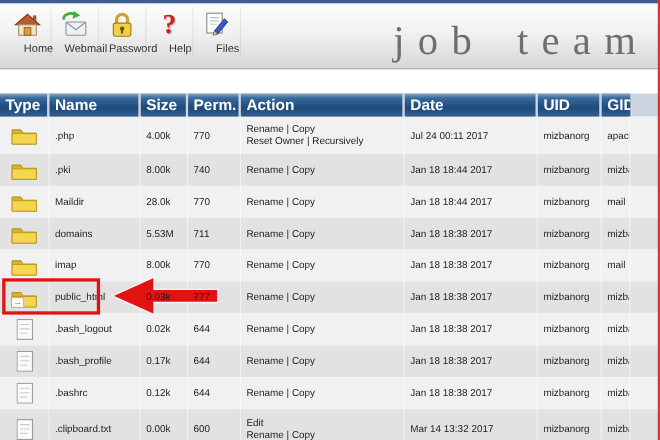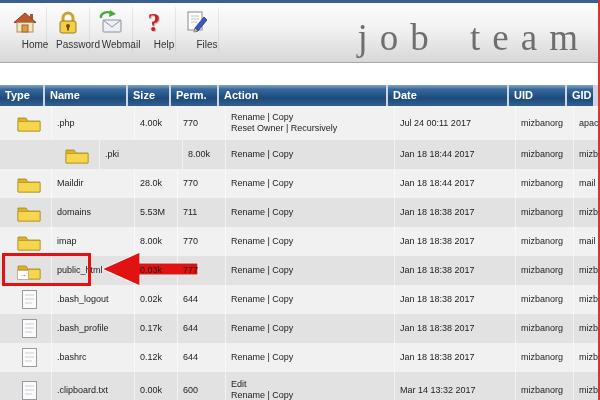--- a/index.html
+++ b/index.html
@@ -20,27 +20,27 @@
     color:#d31c1c;text-shadow:1px 1px 1px #b9b9b9;line-height:26px;}
   .logo{position:absolute;top:13px;right:10px;font-family:"Liberation Serif",serif;
     font-size:37px;color:#6e6e6e;letter-spacing:12px;word-spacing:8px;white-space:nowrap;}
   .red-edge{position:absolute;top:0;right:0;width:2px;height:400px;background:#d8352b;z-index:9;}
 
   
   .filetable{position:absolute;top:85px;left:0;width:600px;}
   .thead{display:flex;height:21px;background:#cdd6e0;}
   .th{box-sizing:border-box;height:21px;line-height:21px;padding-left:5px;overflow:hidden;
     background:linear-gradient(180deg,#84a7c6 0%,#38699c 20%,#1d4a7b 62%,#315f90 100%);
-    color:#fff;font-size:11px;font-weight:bold;border-right:2px solid #cdd6e0;
+    color:#fff;font-size:14px;font-weight:bold;border-right:2px solid #cdd6e0;
     white-space:nowrap;cursor:pointer;}
   .th:last-child{border-right:none;}
   .c0{width:45px;} .c1{width:83px;} .c2{width:43px;} .c3{width:48px;}
-  .c4{width:169px;} .c5{width:121px;} .c6{width:58px;} .c7{width:26px;}
-
-  .row{display:flex;height:29px;box-sizing:border-box;justify-content:flex-end;}
+  .c4{width:149px;} .c5{width:121px;} .c6{width:58px;} .c7{width:26px;}
+
+  .row{display:flex;height:29px;box-sizing:border-box;}
   .row:nth-child(odd){background:#f1f1f1;}
   .row:nth-child(even){background:#e2e2e2;}
   .row.tall{height:34px;}
   .row:last-child{height:36px;}
   .td{box-sizing:border-box;padding-left:5px;display:flex;flex-direction:column;
     justify-content:center;font-size:9px;color:#1c1c1c;
     border-right:1px solid rgba(255,255,255,0.55);overflow:hidden;white-space:nowrap;}
   .td span{position:relative;z-index:5;line-height:11px;}
   .td.type{align-items:center;justify-content:center;padding-left:0;}
   .typeicon{position:relative;width:24px;height:19px;display:flex;align-items:center;justify-content:center;}
@@ -75,39 +75,39 @@
             <rect x="6" y="13.5" width="16" height="9.5" fill="#f2e6c4" stroke="#a5916a" stroke-width="1"></rect>
             <rect x="11" y="16" width="6" height="7" fill="#e09a3e" stroke="#9a6a28" stroke-width="1"></rect>
           </svg>
         </span>
         <span class="tool-label">Home</span>
       </div>
 
       <div class="tool-item">
         <span class="tool-icon">
           <svg viewBox="0 0 28 28" width="28" height="28">
+            <rect x="6" y="11" width="18" height="12" rx="1" fill="#eef0f6" stroke="#8a90a0"></rect>
+            <polyline points="6,11 15,18 24,11" fill="none" stroke="#8a90a0"></polyline>
+            <path d="M4,9 C3,4 10,2 14,4" fill="none" stroke="#3fae3a" stroke-width="2.4"></path>
+            <polygon points="13,1 19,5 12,8" fill="#3fae3a"></polygon>
+          </svg>
+        </span>
+        <span class="tool-label">Webmail</span>
+      </div>
+
+      <div class="tool-item">
+        <span class="tool-icon">
+          <svg viewBox="0 0 28 28" width="28" height="28">
             <path d="M9,13 v-4 a5,5 0 0 1 10,0 v4" fill="none" stroke="#c9a52e" stroke-width="3"></path>
             <rect x="6" y="12" width="16" height="12" rx="2" fill="#f3cf45" stroke="#9a7d1e"></rect>
             <circle cx="14" cy="17" r="2" fill="#6a5614"></circle>
             <rect x="13" y="17" width="2" height="4.5" fill="#6a5614"></rect>
           </svg>
         </span>
         <span class="tool-label">Password</span>
-      </div>
-
-      <div class="tool-item">
-        <span class="tool-icon">
-          <svg viewBox="0 0 28 28" width="28" height="28">
-            <rect x="6" y="11" width="18" height="12" rx="1" fill="#eef0f6" stroke="#8a90a0"></rect>
-            <polyline points="6,11 15,18 24,11" fill="none" stroke="#8a90a0"></polyline>
-            <path d="M4,9 C3,4 10,2 14,4" fill="none" stroke="#3fae3a" stroke-width="2.4"></path>
-            <polygon points="13,1 19,5 12,8" fill="#3fae3a"></polygon>
-          </svg>
-        </span>
-        <span class="tool-label">Webmail</span>
       </div>
 
       <div class="tool-item">
         <span class="tool-icon">
           <span class="help-glyph">?</span>
         </span>
         <span class="tool-label">Help</span>
       </div>
 
       <div class="tool-item">
@@ -183,20 +183,23 @@
         </svg>
 
       </span>
     </div>
     <div class="td c1">
             <span class="name-link">.pki</span>
           </div>
     <div class="td c2">
             <span>8.00k</span>
           </div>
+    <div class="td c3">
+            <span>740</span>
+          </div>
     <div class="td c4">
       <span>Rename | Copy</span>
       <span></span>
     </div>
     <div class="td c5">
             <span>Jan 18 18:44 2017</span>
           </div>
     <div class="td c6">
             <span>mizbanorg</span>
           </div>

